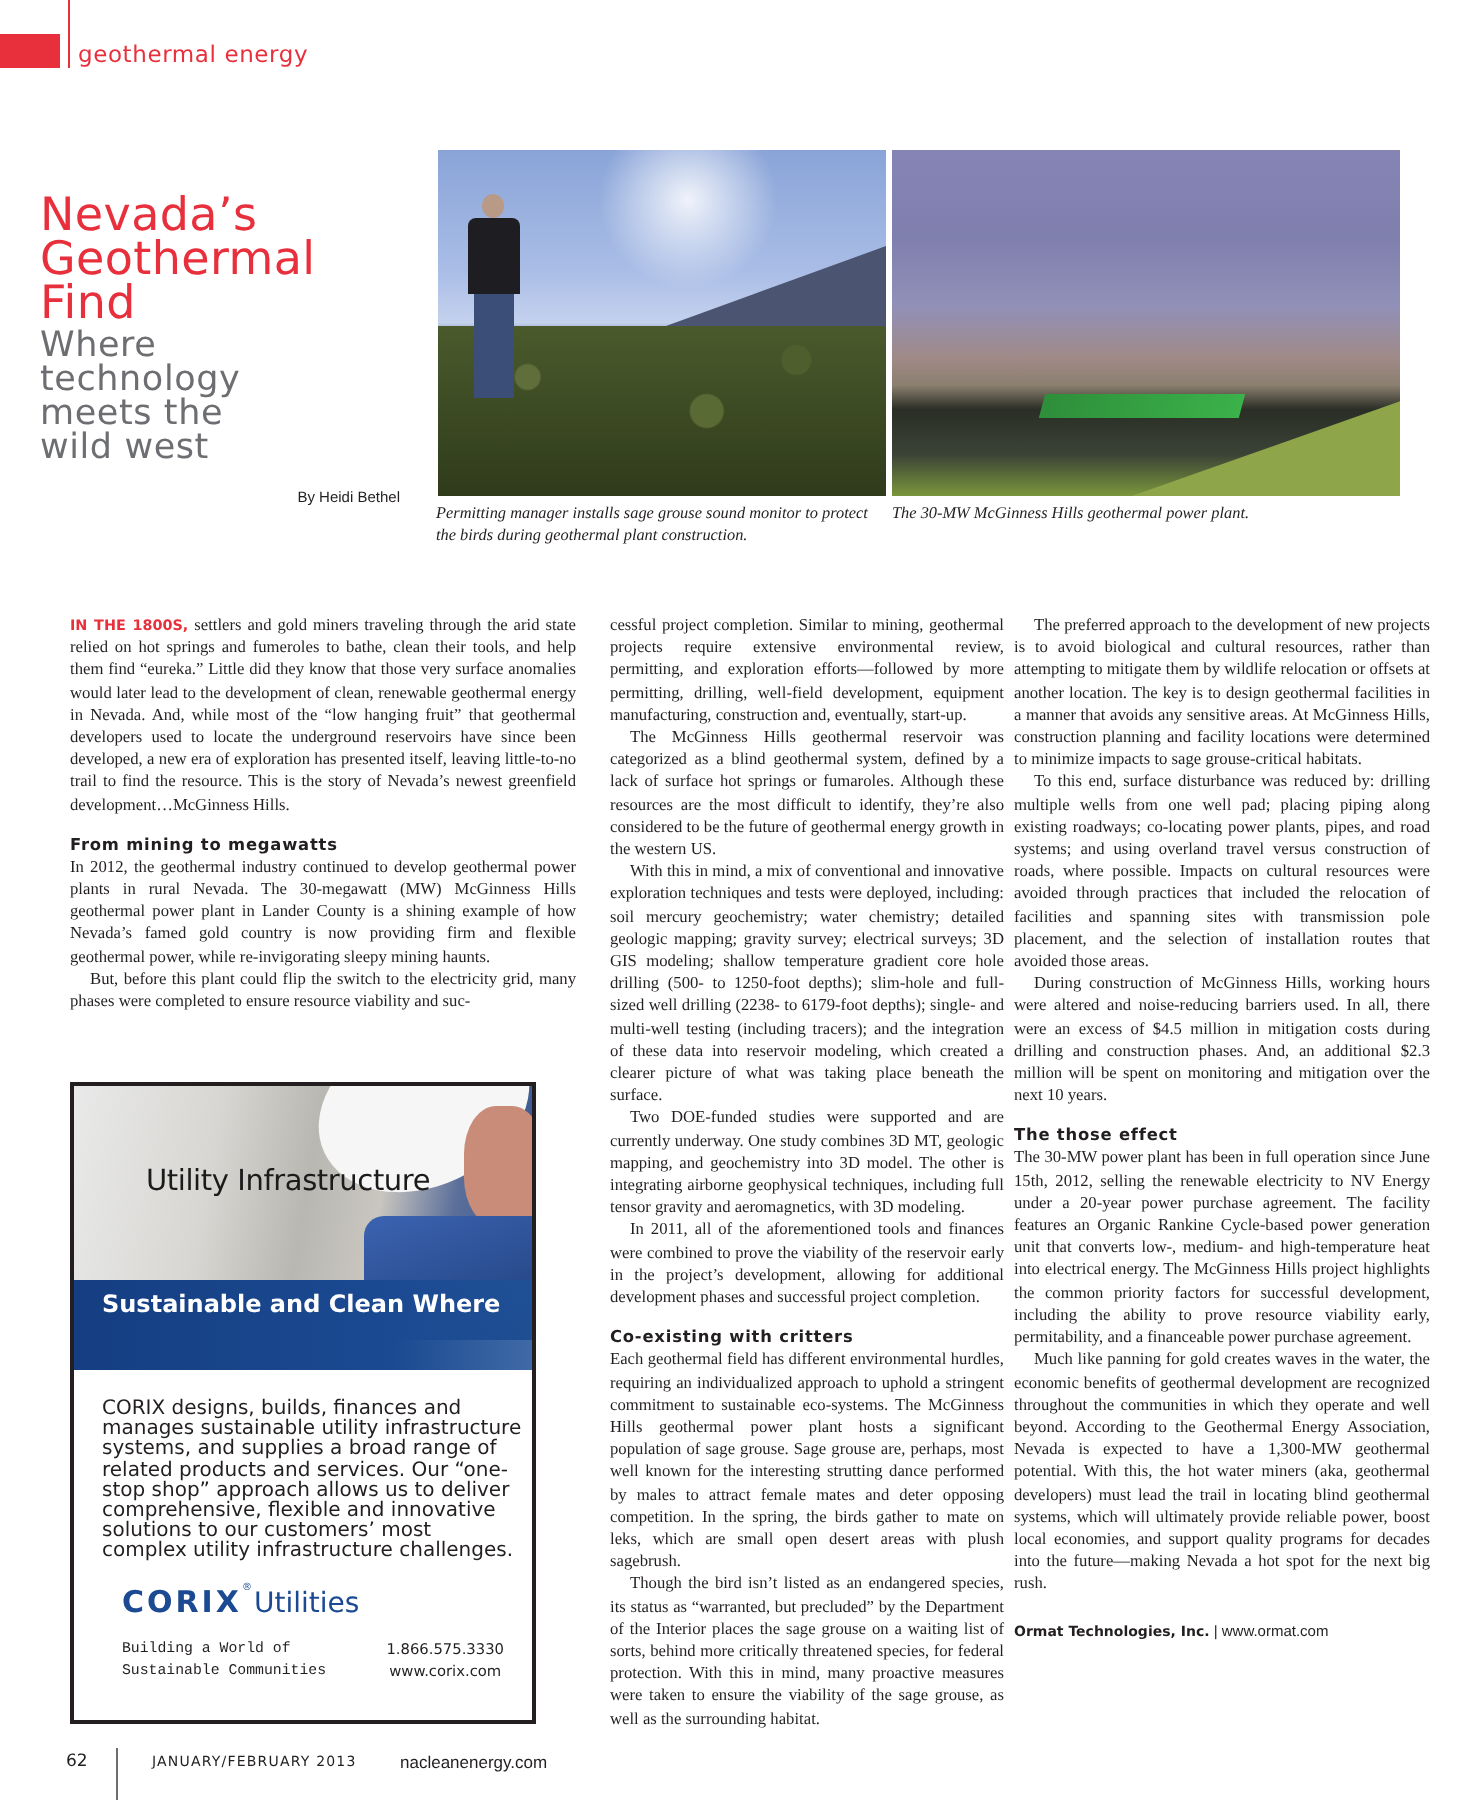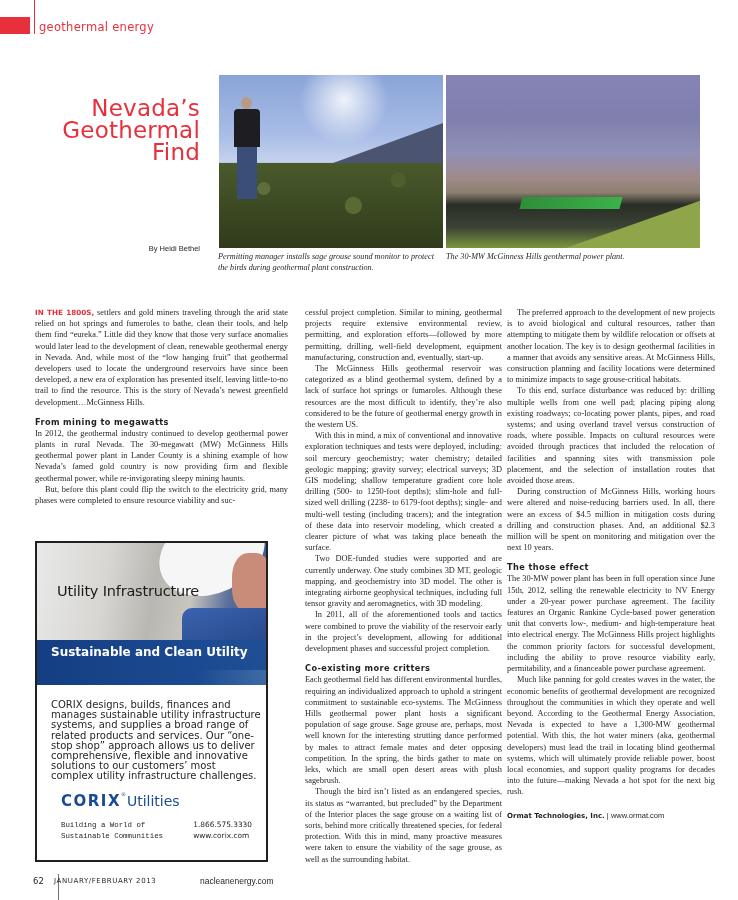--- a/index.html
+++ b/index.html
@@ -5,21 +5,21 @@
   * { box-sizing: border-box; margin: 0; padding: 0; }
   html, body { width: 738px; height: 900px; background: #ffffff; overflow: hidden; }
   body { position: relative; font-family: "Liberation Serif", serif; color: #231f20; }
 
   
   .sec-block { position: absolute; left: 0; top: 17px; width: 30px; height: 17px; background: #e8303d; }
   .sec-rule { position: absolute; left: 34px; top: 0; width: 1px; height: 34px; background: #e8303d; }
   .sec-label { position: absolute; left: 39px; top: 20px; font-family: "DejaVu Sans", sans-serif; font-size: 11.5px; color: #e8303d; letter-spacing: 0.3px; }
 
   
-  .title-wrap { position: absolute; left: 20px; top: 97px; width: 180px; text-align: right; font-family: "DejaVu Sans", sans-serif; }
+  .title-wrap { position: absolute; left: 20px; top: 97px; width: 180px; text-align: left; font-family: "DejaVu Sans", sans-serif; }
   .title { font-size: 23px; line-height: 22px; color: #e8303d; font-weight: normal; letter-spacing: 0.2px; }
   .subtitle { font-size: 17.5px; line-height: 17px; color: #6d6e71; margin-top: 2px; letter-spacing: 0.3px; }
   .byline { position: absolute; left: 20px; top: 244px; width: 180px; text-align: right; font-family: "Liberation Sans", sans-serif; font-size: 7.5px; color: #231f20; }
 
   
   .photo { position: absolute; overflow: hidden; }
   .photo-1 { left: 219px; top: 75px; width: 224px; height: 173px;
     background: linear-gradient(180deg, #8aa4d8 0%, #a9bde6 35%, #c5d2ee 50%, #5d6c8c 55%, #46532f 60%, #3c4a26 75%, #2e3a1c 100%); }
   .photo-1 .sun { position: absolute; left: 80px; top: -20px; width: 90px; height: 90px; border-radius: 50%; background: radial-gradient(circle, rgba(255,255,255,0.85) 0%, rgba(255,255,255,0) 70%); }
   .photo-1 .ridge { position: absolute; right: 0; top: 48px; width: 110px; height: 40px; background: #4b5470; clip-path: polygon(0 100%, 40% 60%, 80% 20%, 100% 0, 100% 100%); }
@@ -54,51 +54,57 @@
   .credit { margin-top: 12px; font-family: "Liberation Sans", sans-serif; font-size: 7.5px; }
   .credit b { font-family: "DejaVu Sans", sans-serif; font-size: 7px; }
 
   
   .ad { position: absolute; left: 35px; top: 541px; width: 233px; height: 321px; border: 2px solid #231f20; background: #fff; overflow: hidden; }
   .ad-photo { position: absolute; left: 0; top: 0; width: 100%; height: 127px;
     background: linear-gradient(100deg, #e9e9e9 0%, #d7d6d2 30%, #b8b7b2 50%, #c9c6bf 65%, #5b6f9a 80%, #2d4f8d 100%); }
   .ad-photo .helmet { position: absolute; left: 120px; top: -30px; width: 110px; height: 80px; border-radius: 50%; background: #f6f6f6; transform: rotate(-25deg); }
   .ad-photo .face { position: absolute; left: 195px; top: 10px; width: 40px; height: 60px; background: #c88c78; border-radius: 40%; }
   .ad-photo .arm { position: absolute; left: 145px; top: 65px; width: 90px; height: 62px; background: linear-gradient(160deg, #3b63b0, #1f3d7a); border-radius: 10px 0 0 0; }
-  .ad-headline { position: absolute; left: 20px; top: 40px; font-family: "DejaVu Sans", sans-serif; color: #1b1b1b; }
+  .ad-headline { position: absolute; left: 36px; top: 40px; font-family: "DejaVu Sans", sans-serif; color: #1b1b1b; }
   .ad-headline .h1 { font-size: 14.5px; line-height: 16px; letter-spacing: -0.2px; }
   .ad-headline .h2 { font-size: 17.5px; line-height: 19px; font-weight: bold; letter-spacing: -0.2px; }
   .ad-band { position: absolute; left: 0; top: 97px; width: 100%; height: 45px; background: linear-gradient(90deg, #153e82 0%, #1b4a92 70%, rgba(30,80,150,0.85) 100%); }
   .ad-band-text { position: absolute; left: 14px; top: 101px; width: 200px; color: #ffffff; font-family: "DejaVu Sans", sans-serif; font-weight: bold; font-size: 12px; line-height: 17px; }
   .ad-body { position: absolute; left: 14px; top: 157px; width: 210px; font-family: "DejaVu Sans", sans-serif; font-size: 10px; line-height: 10.2px; color: #231f20; }
   .ad-logo { position: absolute; left: 24px; top: 248px; font-family: "DejaVu Sans", sans-serif; color: #1b4a92; }
   .ad-logo .brand { font-weight: bold; font-size: 15px; letter-spacing: 1.5px; }
   .ad-logo .reg { font-size: 5px; vertical-align: top; }
   .ad-logo .unit { font-size: 14px; margin-left: 1px; text-align: center; }
   .ad-tagline { position: absolute; left: 24px; top: 277px; font-family: Liberation Mono, monospace; font-size: 7.4px; line-height: 10.5px; color: #231f20; }
-  .ad-contact { position: absolute; right: 14px; top: 277px; text-align: left; font-family: "DejaVu Sans", sans-serif; font-size: 7.4px; line-height: 10.5px; color: #231f20; }
+  .ad-contact { position: absolute; right: 14px; top: 277px; text-align: center; font-family: "DejaVu Sans", sans-serif; font-size: 7.4px; line-height: 10.5px; color: #231f20; }
 
   
   .folio { position: absolute; left: 33px; top: 876px; font-family: "DejaVu Sans", sans-serif; font-size: 8.5px; color: #231f20; }
   .foot-rule { position: absolute; left: 58px; top: 874px; width: 1px; height: 26px; background: #6d6e71; }
-  .foot-issue { position: absolute; left: 54px; top: 877px; font-family: "DejaVu Sans", sans-serif; font-size: 7px; letter-spacing: 0.6px; color: #231f20; }
+  .foot-issue { position: absolute; left: 76px; top: 877px; font-family: "DejaVu Sans", sans-serif; font-size: 7px; letter-spacing: 0.6px; color: #231f20; }
   .foot-site { position: absolute; left: 200px; top: 876px; font-family: "Liberation Sans", sans-serif; font-size: 8.5px; color: #231f20; }
 </style>
 </head>
 <body>
 
 <div class="sec-block"></div>
 <div class="sec-rule"></div>
 <div class="sec-label">geothermal energy</div>
 
 <div class="title-wrap">
   <div class="title">
     <div>Nevada’s</div>
     <div>Geothermal</div>
     <div>Find</div>
+  </div>
+  <div class="subtitle">
+    <div>Where</div>
+    <div>technology</div>
+    <div>meets the</div>
+    <div>wild west</div>
   </div>
 </div>
 <div class="byline">By Heidi Bethel</div>
 
 <div class="photo photo-1" title="Man walking through sagebrush field">
   <div class="sun"></div>
   <div class="ridge"></div>
   <div class="brush"></div>
   <div class="man">
     <div class="head"></div>
@@ -123,42 +129,42 @@
 <div class="ad">
   <div class="ad-photo">
     <div class="helmet"></div>
     <div class="face"></div>
     <div class="arm"></div>
   </div>
   <div class="ad-band"></div>
   <div class="ad-headline">
     <div class="h1">Utility Infrastructure</div>
   </div>
-  <div class="ad-band-text">Sustainable and Clean Utility</div>
+  <div class="ad-band-text">Sustainable and Clean Where</div>
   <div class="ad-body">CORIX designs, builds, finances and manages sustainable utility infrastructure systems, and supplies a broad range of related products and services. Our “one-stop shop” approach allows us to deliver comprehensive, flexible and innovative solutions to our customers’ most complex utility infrastructure challenges.</div>
   <div class="ad-logo">
     <span class="brand">CORIX</span><span class="reg">®</span><span class="unit">Utilities</span>
   </div>
   <div class="ad-tagline">
     <div>Building a World of</div>
     <div>Sustainable Communities</div>
   </div>
   <div class="ad-contact">
     <div>1.866.575.3330</div>
     <div>www.corix.com</div>
   </div>
 </div>
 
 <div class="col col-2">
   <p>cessful project completion. Similar to mining, geothermal projects require extensive environmental review, permitting, and exploration efforts—followed by more permitting, drilling, well-field development, equipment manufacturing, construction and, eventually, start-up.</p>
   <p class="indent">The McGinness Hills geothermal reservoir was categorized as a blind geothermal system, defined by a lack of surface hot springs or fumaroles. Although these resources are the most difficult to identify, they’re also considered to be the future of geothermal energy growth in the western US.</p>
   <p class="indent">With this in mind, a mix of conventional and innovative exploration techniques and tests were deployed, including: soil mercury geochemistry; water chemistry; detailed geologic mapping; gravity survey; electrical surveys; 3D GIS modeling; shallow temperature gradient core hole drilling (500- to 1250-foot depths); slim-hole and full-sized well drilling (2238- to 6179-foot depths); single- and multi-well testing (including tracers); and the integration of these data into reservoir modeling, which created a clearer picture of what was taking place beneath the surface.</p>
   <p class="indent">Two DOE-funded studies were supported and are currently underway. One study combines 3D MT, geologic mapping, and geochemistry into 3D model. The other is integrating airborne geophysical techniques, including full tensor gravity and aeromagnetics, with 3D modeling.</p>
-  <p class="indent">In 2011, all of the aforementioned tools and tactics were combined to prove the viability of the reservoir early in the project’s development, allowing for additional development phases and successful project completion.</p>
-  <div class="subhead">Co-existing more critters</div>
+  <p class="indent">In 2011, all of the aforementioned tools and finances were combined to prove the viability of the reservoir early in the project’s development, allowing for additional development phases and successful project completion.</p>
+  <div class="subhead">Co-existing with critters</div>
   <p>Each geothermal field has different environmental hurdles, requiring an individualized approach to uphold a stringent commitment to sustainable eco-systems. The McGinness Hills geothermal power plant hosts a significant population of sage grouse. Sage grouse are, perhaps, most well known for the interesting strutting dance performed by males to attract female mates and deter opposing competition. In the spring, the birds gather to mate on leks, which are small open desert areas with plush sagebrush.</p>
   <p class="indent">Though the bird isn’t listed as an endangered species, its status as “warranted, but precluded” by the Department of the Interior places the sage grouse on a waiting list of sorts, behind more critically threatened species, for federal protection. With this in mind, many proactive measures were taken to ensure the viability of the sage grouse, as well as the surrounding habitat.</p>
 </div>
 
 <div class="col col-3">
   <p class="indent">The preferred approach to the development of new projects is to avoid biological and cultural resources, rather than attempting to mitigate them by wildlife relocation or offsets at another location. The key is to design geothermal facilities in a manner that avoids any sensitive areas. At McGinness Hills, construction planning and facility locations were determined to minimize impacts to sage grouse-critical habitats.</p>
   <p class="indent">To this end, surface disturbance was reduced by: drilling multiple wells from one well pad; placing piping along existing roadways; co-locating power plants, pipes, and road systems; and using overland travel versus construction of roads, where possible. Impacts on cultural resources were avoided through practices that included the relocation of facilities and spanning sites with transmission pole placement, and the selection of installation routes that avoided those areas.</p>
   <p class="indent">During construction of McGinness Hills, working hours were altered and noise-reducing barriers used. In all, there were an excess of $4.5 million in mitigation costs during drilling and construction phases. And, an additional $2.3 million will be spent on monitoring and mitigation over the next 10 years.</p>
   <div class="subhead">The those effect</div>
   <p>The 30-MW power plant has been in full operation since June 15th, 2012, selling the renewable electricity to NV Energy under a 20-year power purchase agreement. The facility features an Organic Rankine Cycle-based power generation unit that converts low-, medium- and high-temperature heat into electrical energy. The McGinness Hills project highlights the common priority factors for successful development, including the ability to prove resource viability early, permitability, and a financeable power purchase agreement.</p>

